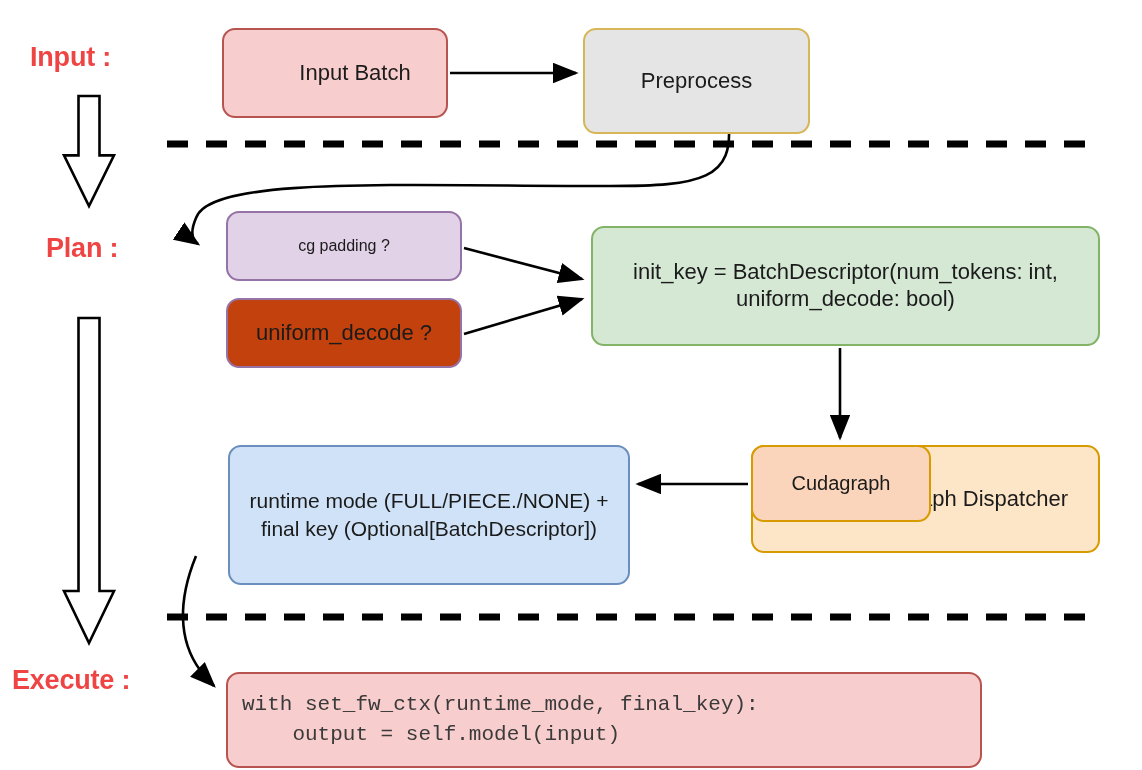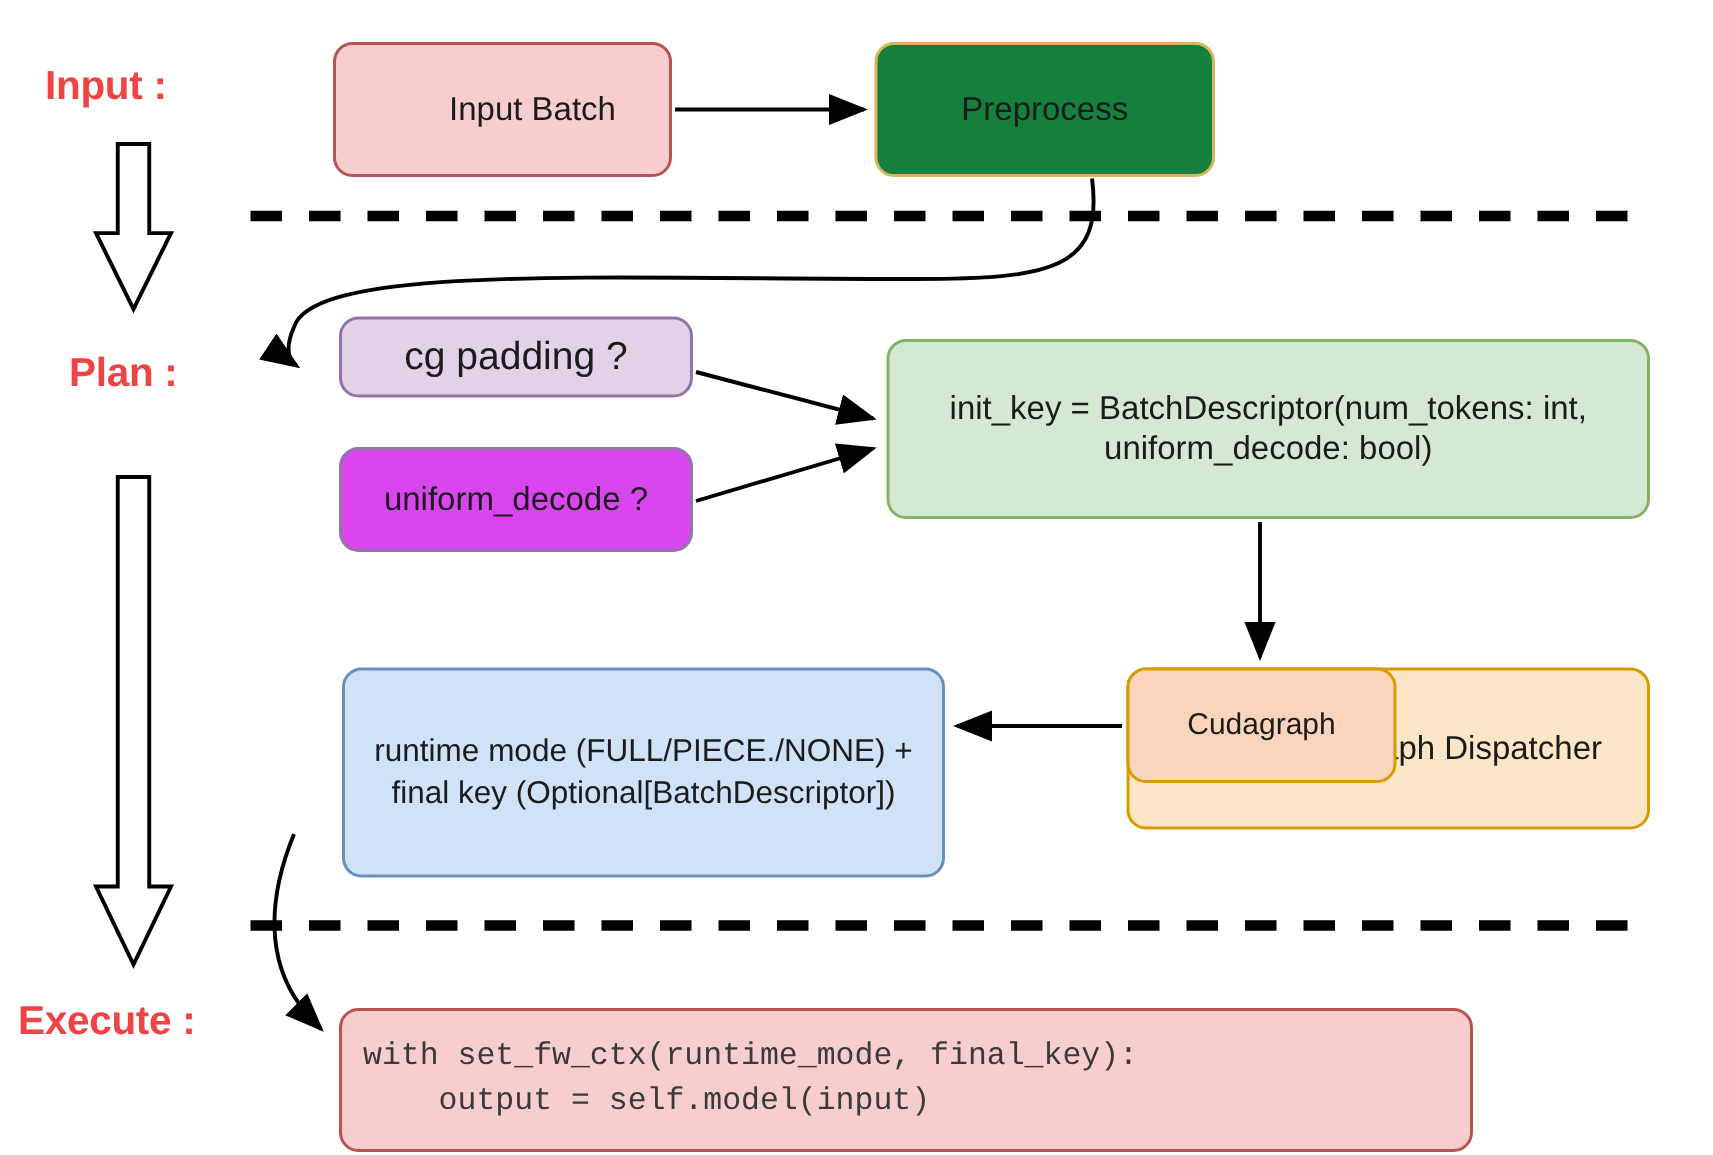--- a/index.html
+++ b/index.html
@@ -77,23 +77,23 @@
       </g>
   </svg>
 
   <div id="stage-layer">
       <div class="stage-label" style="left: 30px; top: 42px; font-size: 27px;">Input :</div>
       <div class="stage-label" style="left: 46px; top: 233px; font-size: 27px; text-align: right;">Plan :</div>
       <div class="stage-label" style="left: 12px; top: 665px; font-size: 27px;">Execute :</div>
     </div>
   <div id="node-layer">
       <div class="node" style="left: 222px; top: 28px; width: 226px; height: 90px; background: rgb(248, 205, 205); border-color: rgb(184, 84, 80); font-size: 22px; padding-left: 40px;">Input Batch</div>
-      <div class="node" style="left: 583px; top: 28px; width: 227px; height: 90px; background: #15803d; border-color: rgb(214, 182, 86); font-size: 22px;">Preprocess</div>
-      <div class="node" style="left: 226px; top: 211px; width: 236px; height: 54px; background: rgb(226, 210, 232); border-color: rgb(150, 115, 166); font-size: 26px;">cg padding ?</div>
-      <div class="node" style="left: 226px; top: 298px; width: 236px; height: 70px; background: #d946ef; border-color: rgb(150, 115, 166); font-size: 22px; text-align: center;">uniform_decode ?</div>
+      <div class="node" style="left: 583px; top: 28px; width: 227px; height: 106px; background: #e5e5e5; border-color: rgb(214, 182, 86); font-size: 22px;">Preprocess</div>
+      <div class="node" style="left: 226px; top: 211px; width: 236px; height: 70px; background: rgb(226, 210, 232); border-color: rgb(150, 115, 166); font-size: 16px;">cg padding ?</div>
+      <div class="node" style="left: 226px; top: 298px; width: 236px; height: 70px; background: #c2410c; border-color: rgb(150, 115, 166); font-size: 22px; text-align: center;">uniform_decode ?</div>
       <div class="node" style="left: 591px; top: 226px; width: 509px; height: 120px; background: rgb(213, 232, 212); border-color: rgb(130, 179, 102); font-size: 22px; padding: 0px 24px;">init_key = BatchDescriptor(num_tokens: int, uniform_decode: bool)</div>
       <div class="node" style="left: 751px; top: 445px; width: 349px; height: 108px; background: rgb(253, 229, 200); border-color: rgb(215, 155, 0); font-size: 22px; justify-content: flex-end; padding-right: 30px; align-items: center; line-height: 1.3; z-index: 1;">Cudagraph Dispatcher</div>
       <div class="node" style="left: 751px; top: 445px; width: 180px; height: 77px; background: rgb(251, 213, 187); border-color: rgb(215, 155, 0); font-size: 20px; z-index: 2;">Cudagraph</div>
       <div class="node" style="left: 228px; top: 445px; width: 402px; height: 140px; background: rgb(207, 226, 247); border-color: rgb(108, 142, 191); font-size: 21px; line-height: 1.35;">runtime mode (FULL/PIECE./NONE) + final key (Optional[BatchDescriptor])</div>
       <div class="node code" style="left: 226px; top: 672px; width: 756px; height: 96px; background: rgb(248, 205, 205); border-color: rgb(184, 84, 80); font-size: 21px;">with set_fw_ctx(runtime_mode, final_key):
     output = self.model(input)</div>
     </div>
 </div>
 
 </body></html>

